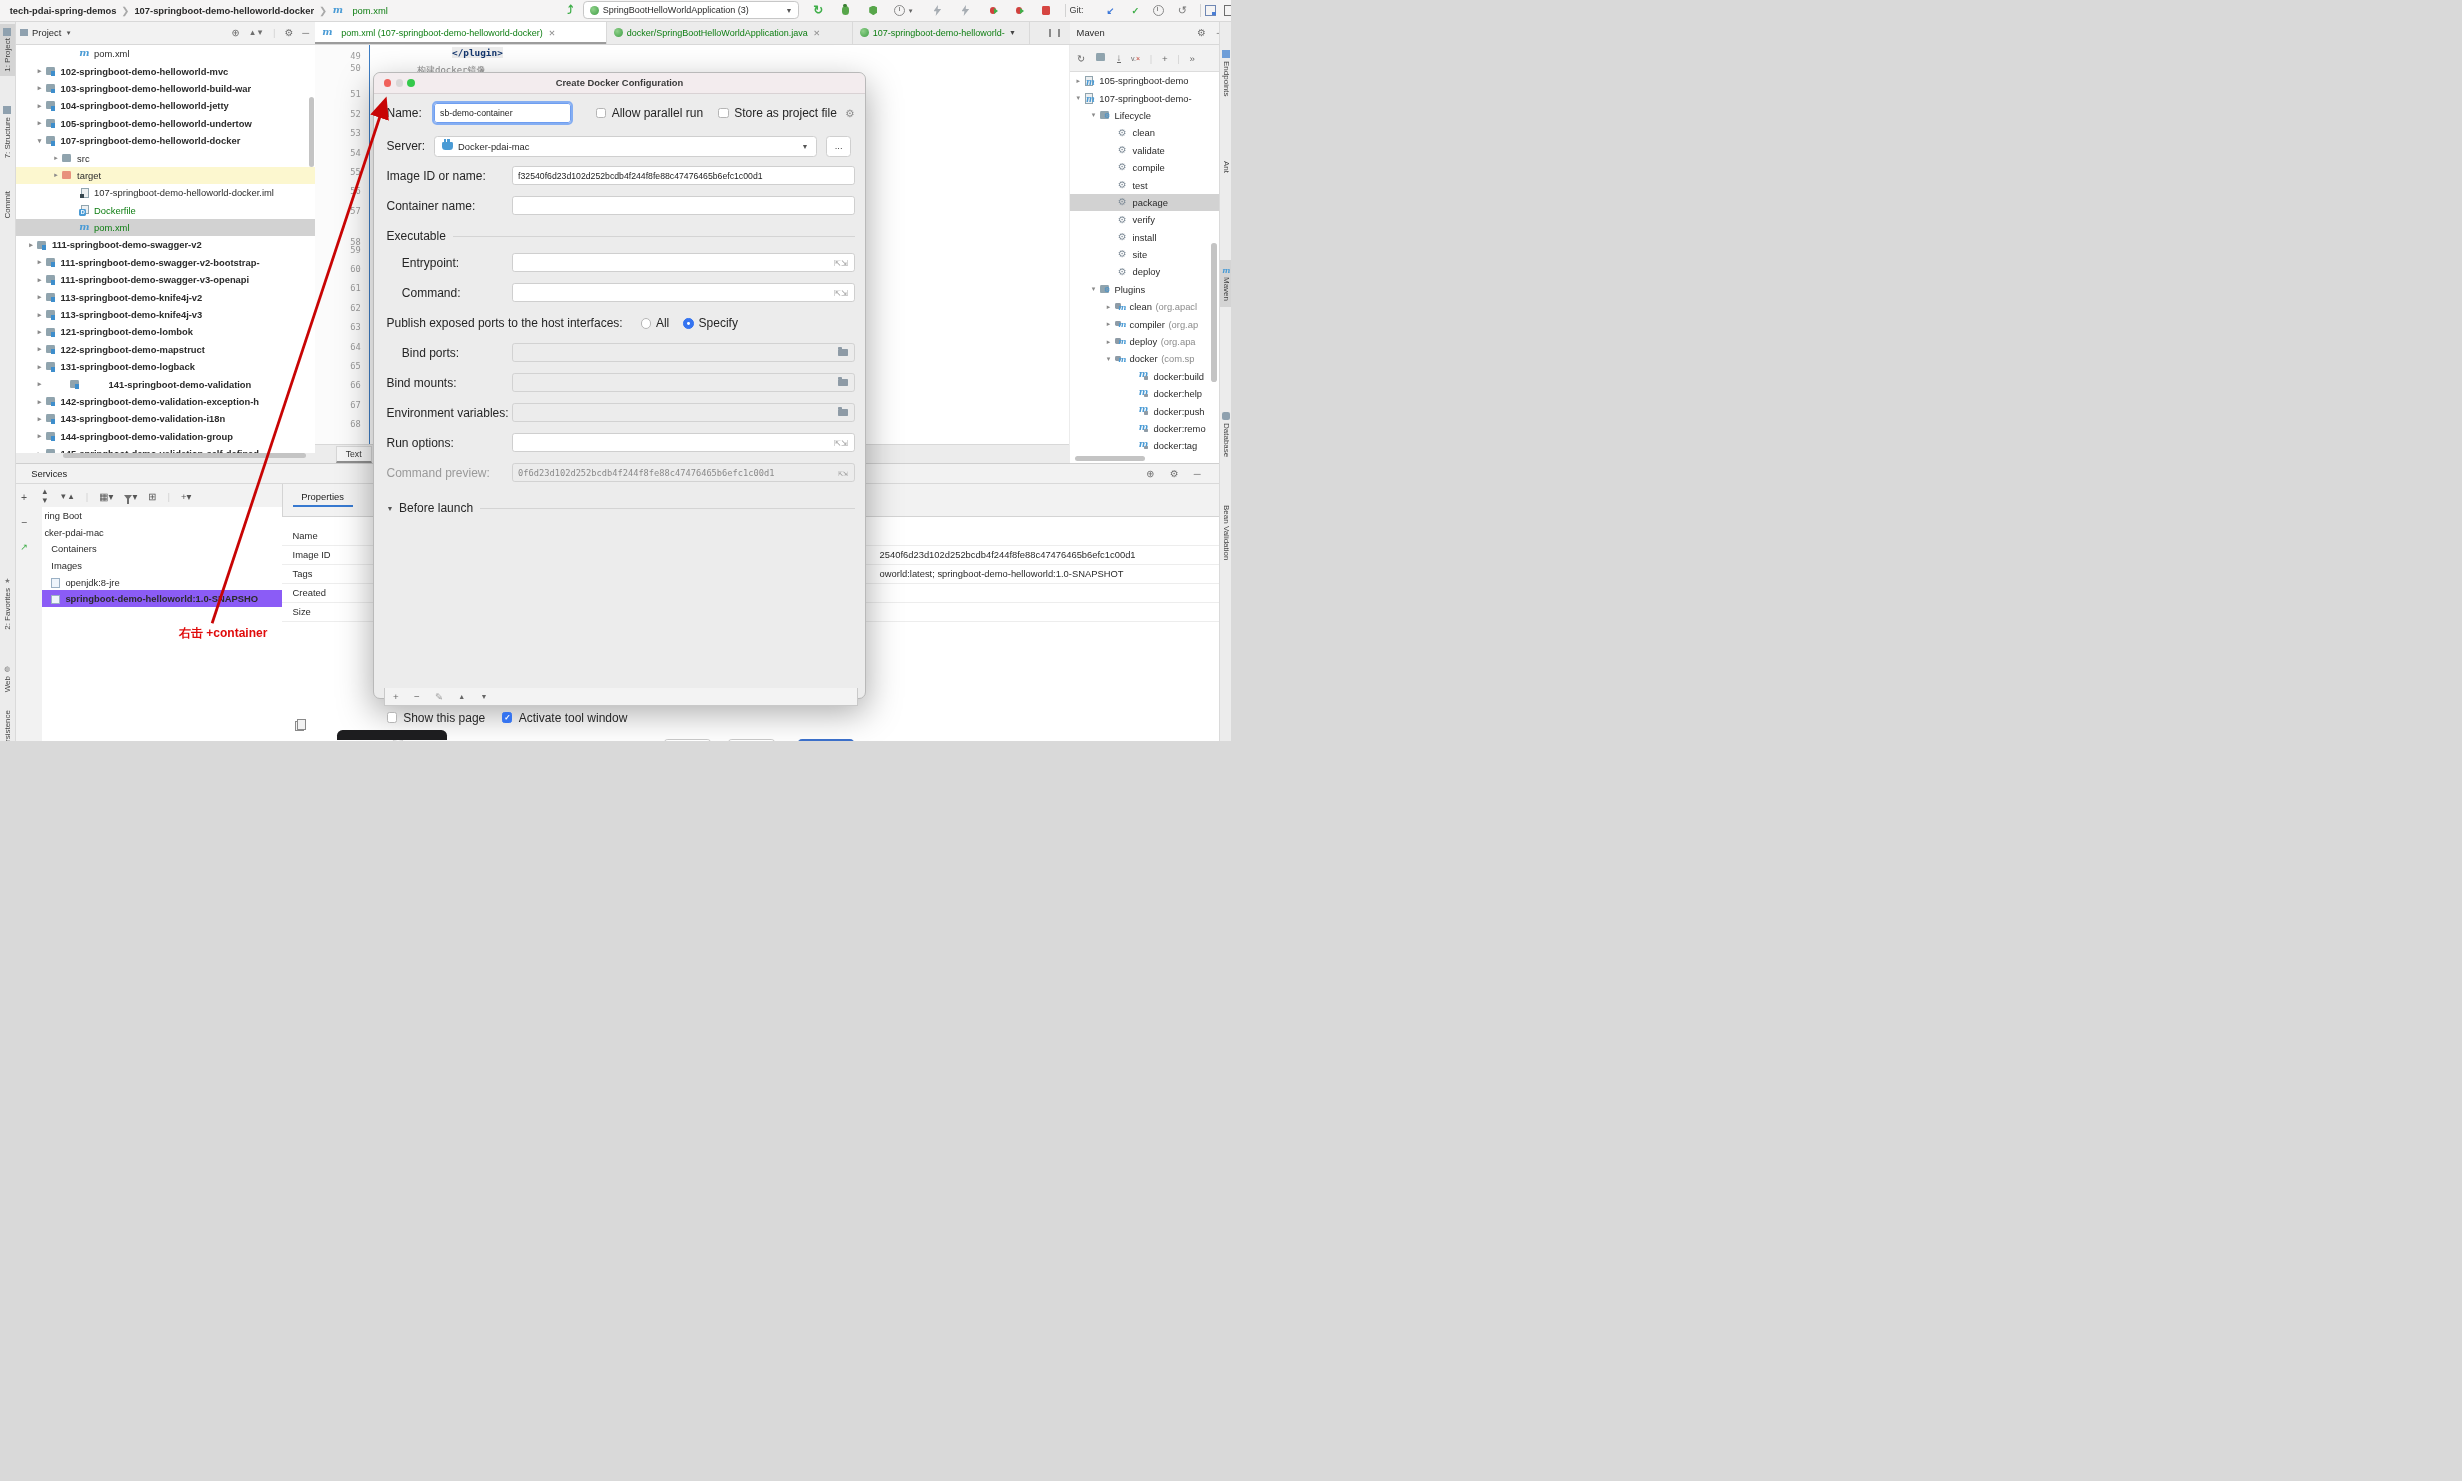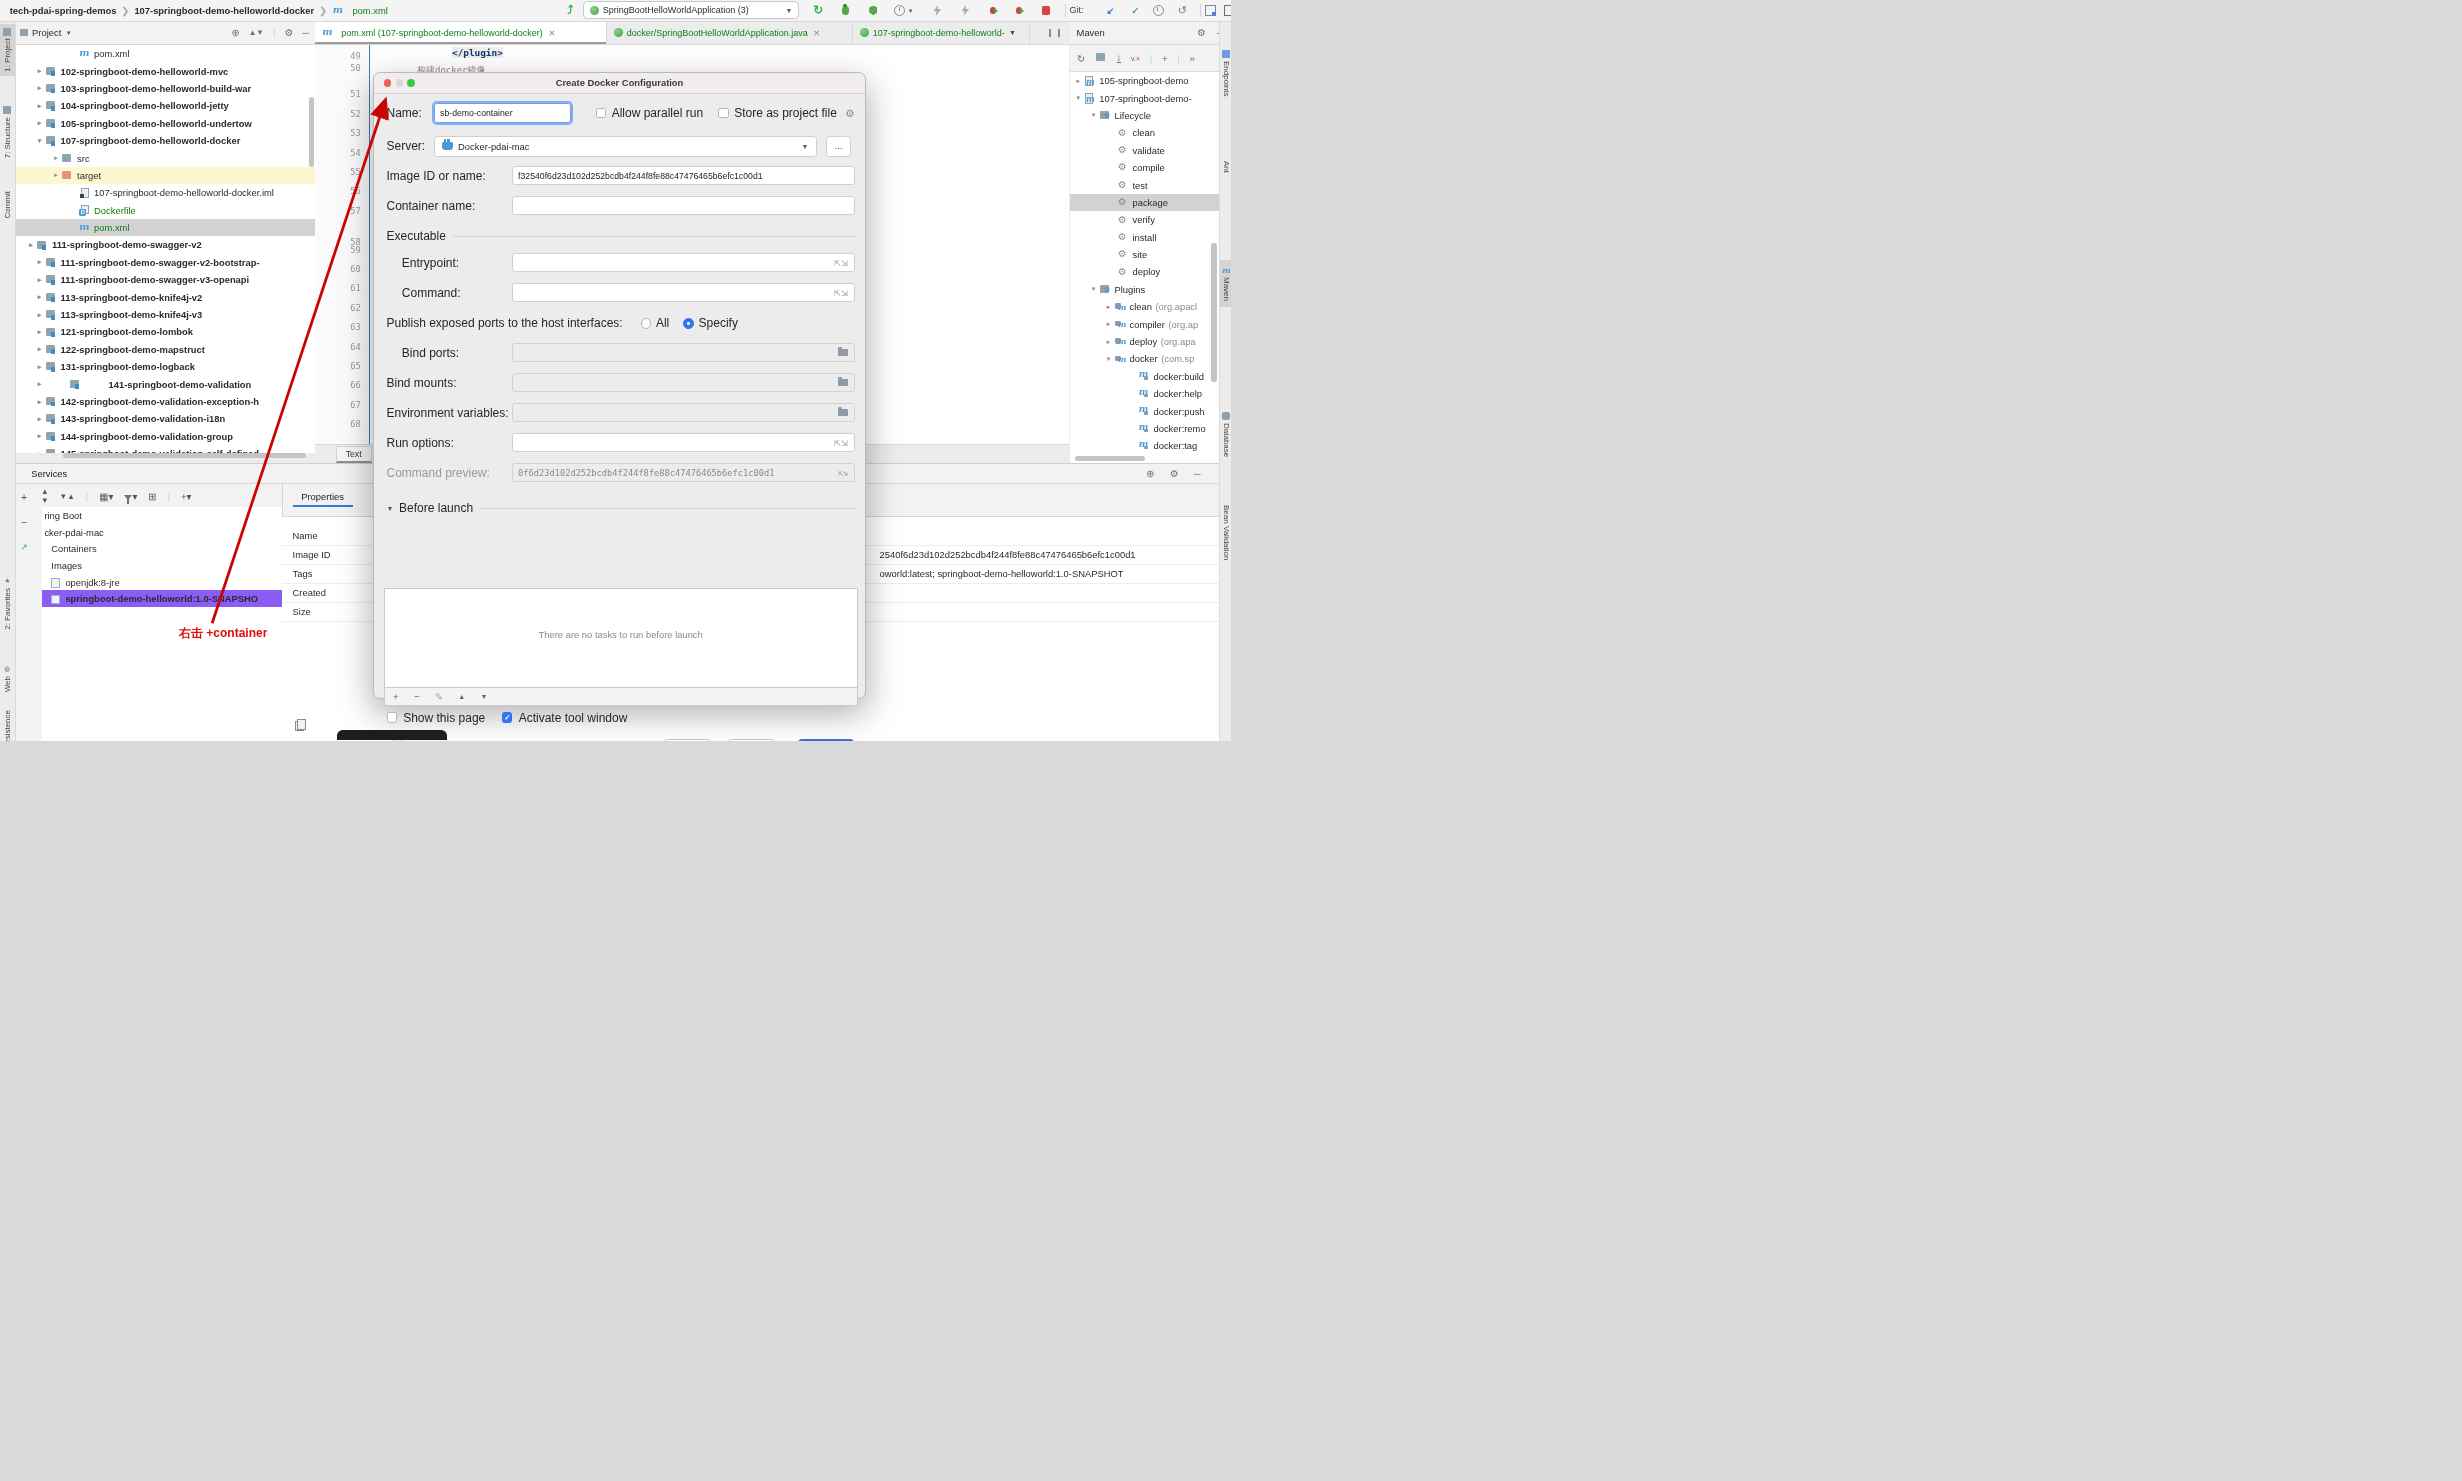--- a/index.html
+++ b/index.html
@@ -844,23 +844,20 @@
         <span class="expandic">⇱⇲</span>
       </div>
     </div>
 
     <div class="drow" style="top:428px;height:14px;">
       <span style="color:#555;font-size:7px;margin-right:5.6px;">▼</span>
       <span class="dlabel" data-bind="dialog.before_launch_label">Before launch</span>
       <span class="sectline"></span>
     </div>
 
-    <div class="taskbox">
-      <span class="empty" data-bind="dialog.no_tasks_text">There are no tasks to run before launch</span>
-    </div>
     <div class="taskbar">
       <span>+</span>
       <span>−</span>
       <span style="color:#9a9a9a;">✎</span>
       <span style="font-size:7px;">▲</span>
       <span style="font-size:7px;">▼</span>
     </div>
 
     <div class="drow" style="top:637px;height:15.3px;">
       <span class="ckbox"></span>

